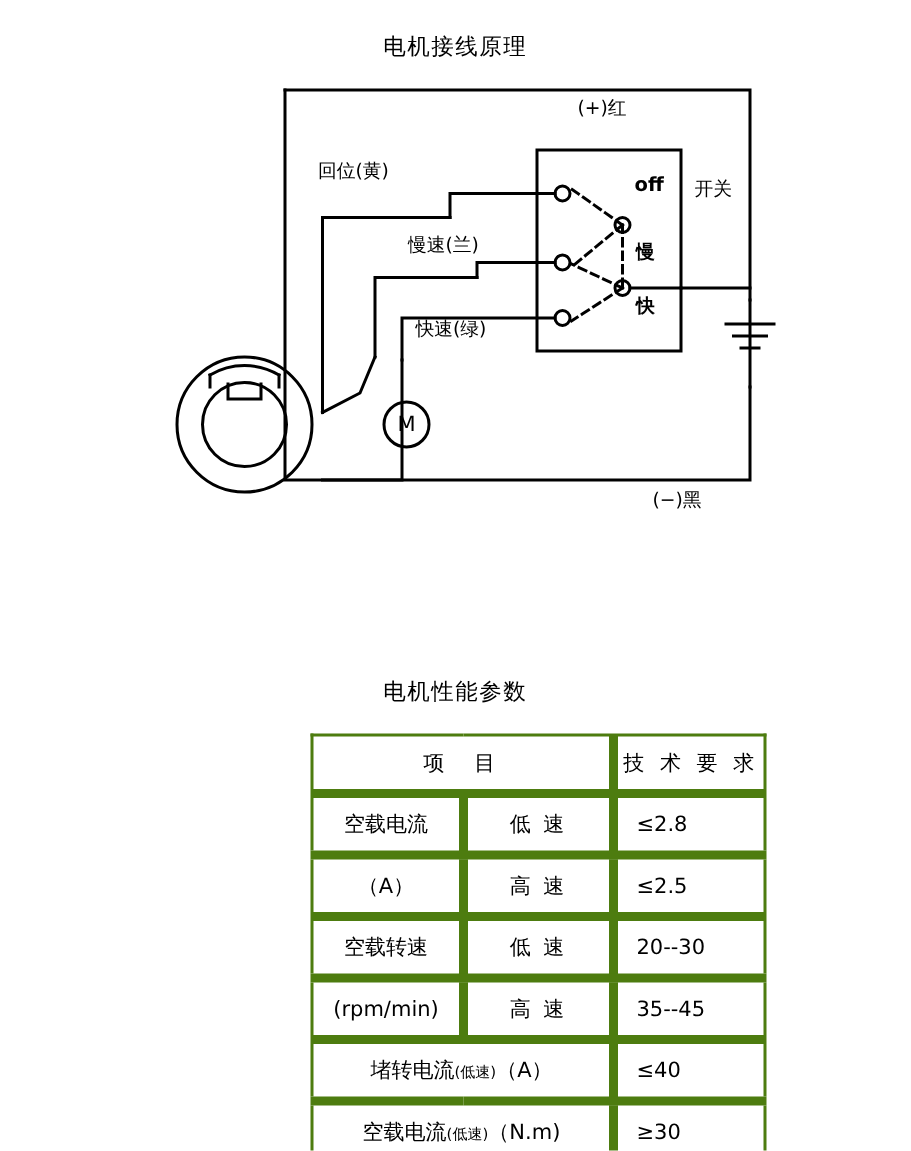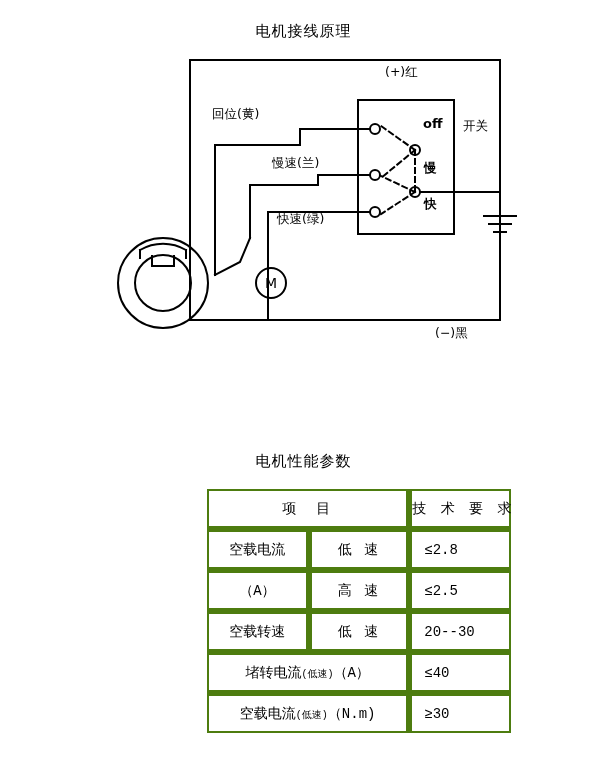--- a/index.html
+++ b/index.html
@@ -63,21 +63,20 @@
     table-layout: fixed;
   }
   #spec-table td {
     border: 6px solid #4d7c0f;
     font-size: 14px;
     padding: 0;
     height: 35px;
     text-align: center;
     vertical-align: middle;
     white-space: nowrap;
-    font-family: Liberation Mono, monospace;
   }
   #spec-table .outer-l { border-left-width: 2px; }
   #spec-table .outer-r { border-right-width: 2px; }
   #spec-table .outer-t { border-top-width: 2px; }
   #spec-table .outer-b { border-bottom-width: 2px; }
   .col-item  { width: 110px; }
   .col-sub   { width: 60px; }
   .col-val   { width: 134px; }
   .hdr {
     font-size: 15px;
@@ -187,20 +186,25 @@
         <td class="col-item item-txt outer-l">（A）</td>
         <td class="col-sub sub">高 速</td>
         <td class="col-val val outer-r">≤2.5</td>
       </tr>
 
       <tr>
         <td class="col-item item-txt outer-l">空载转速</td>
         <td class="col-sub sub">低 速</td>
         <td class="col-val val outer-r">20--30</td>
       </tr>
+      <tr>
+        <td class="col-item item-txt outer-l">(rpm/min)</td>
+        <td class="col-sub sub">高 速</td>
+        <td class="col-val val outer-r">35--45</td>
+      </tr>
 
       <tr>
         <td class="outer-l item-txt" colspan="2">
           <span>堵转电流</span><span class="small-note">(低速)</span><span>（A）</span>
         </td>
         <td class="col-val val outer-r">≤40</td>
       </tr>
 
       <tr>
         <td class="outer-l outer-b item-txt" colspan="2">

